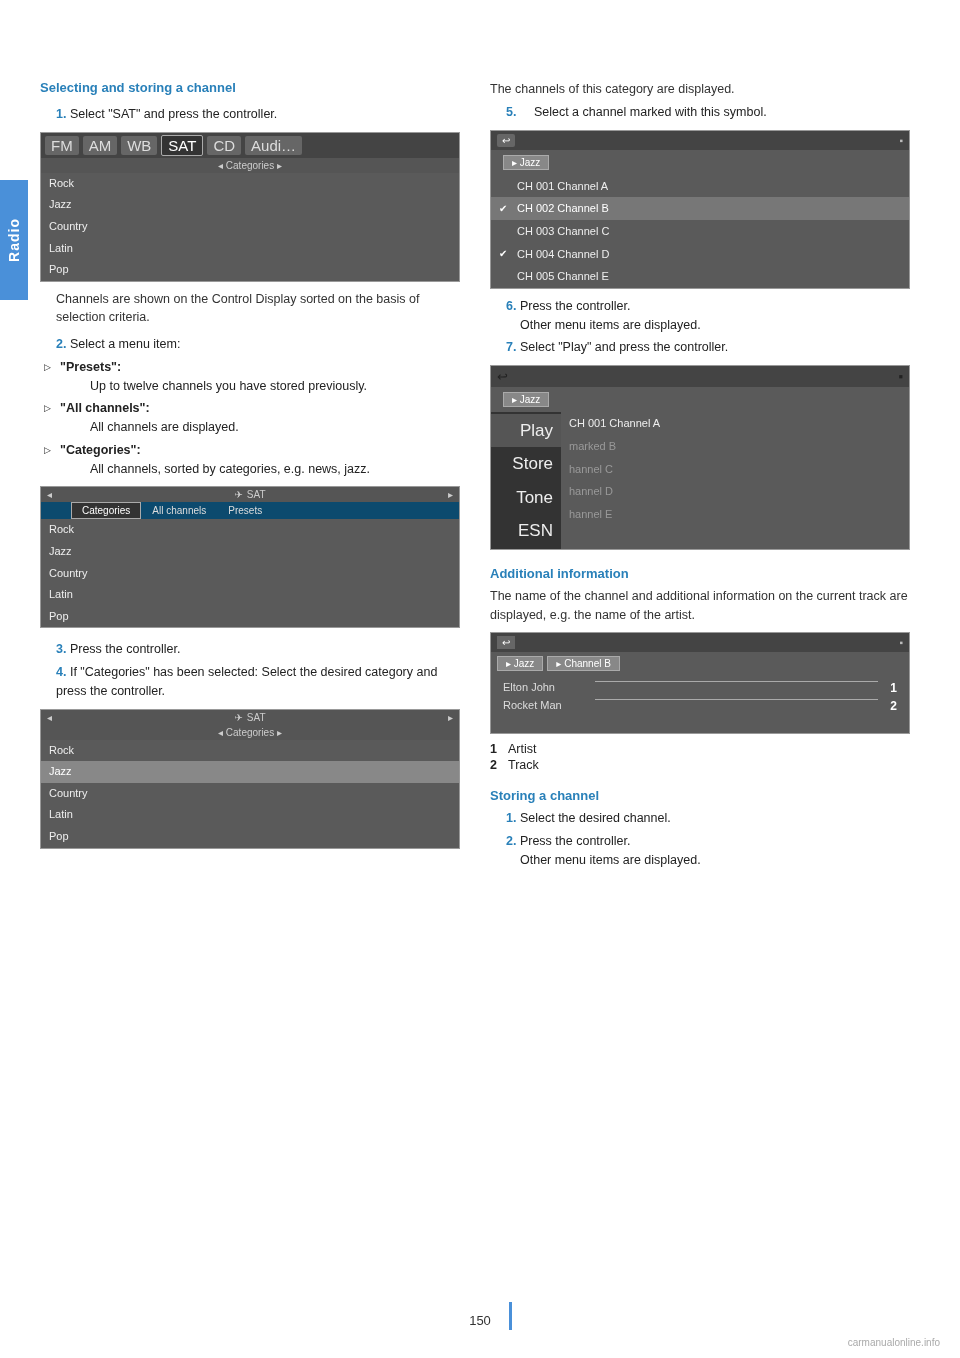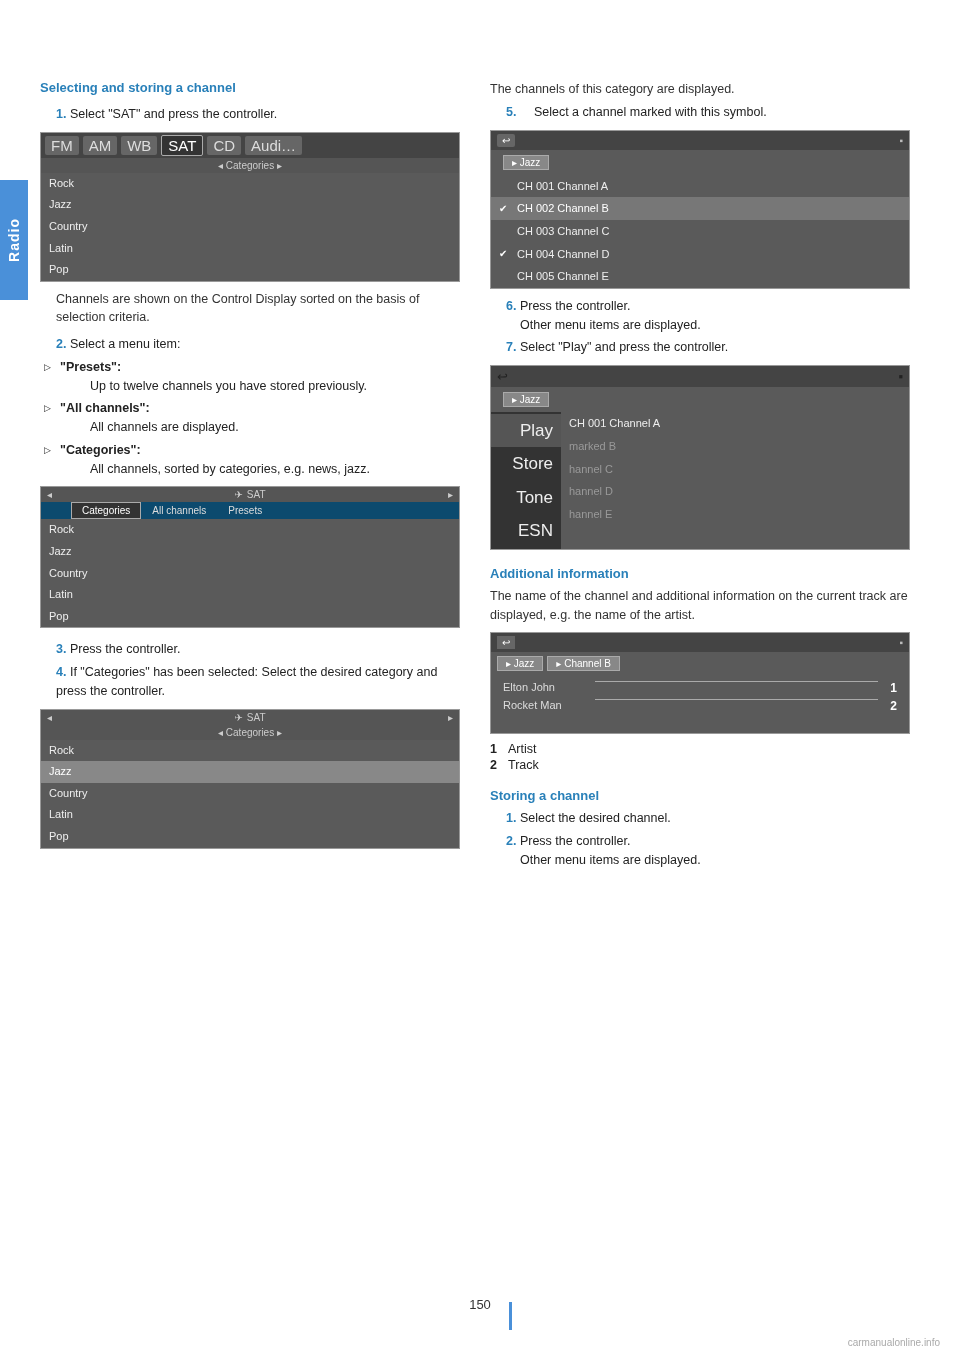--- a/index.html
+++ b/index.html
@@ -362,21 +362,21 @@
       font-size: 12.5px;
       margin-bottom: 2px;
     }
     .legend-num {
       font-weight: bold;
       min-width: 12px;
     }
 
     .page-number {
       position: absolute;
-      bottom: 46px;
+      bottom: 30px;
       left: 50%;
       transform: translateX(-50%);
       font-size: 13px;
       color: #333;
     }
 
     .page-indicator {
       position: absolute;
       bottom: 28px;
       left: 53%;

